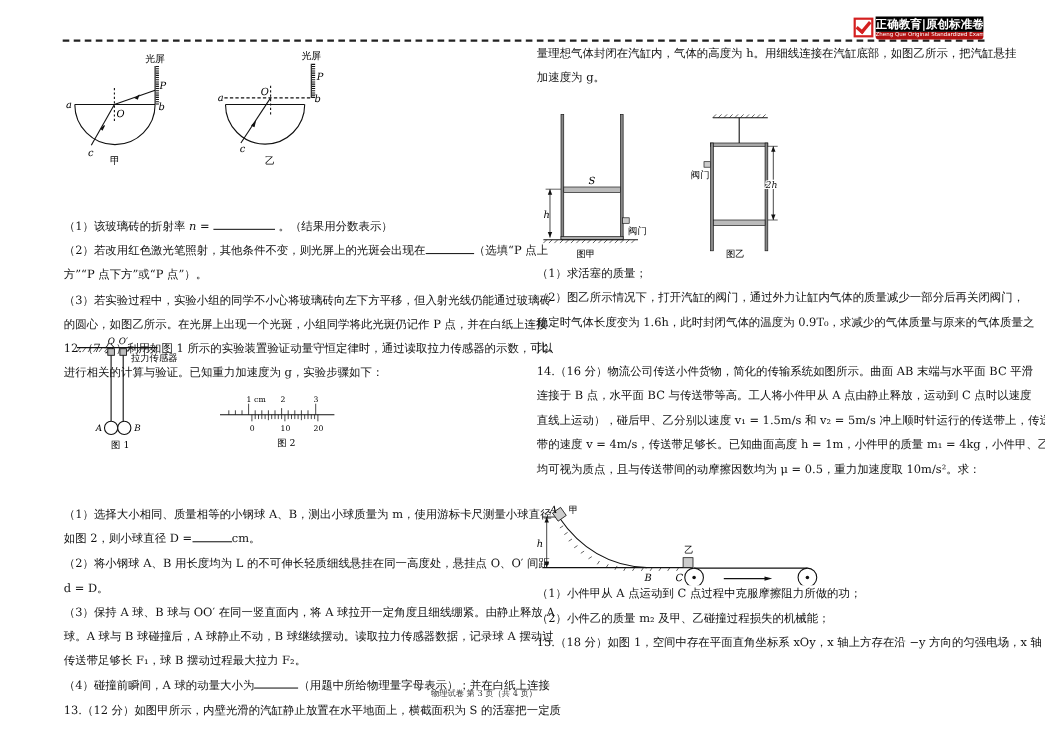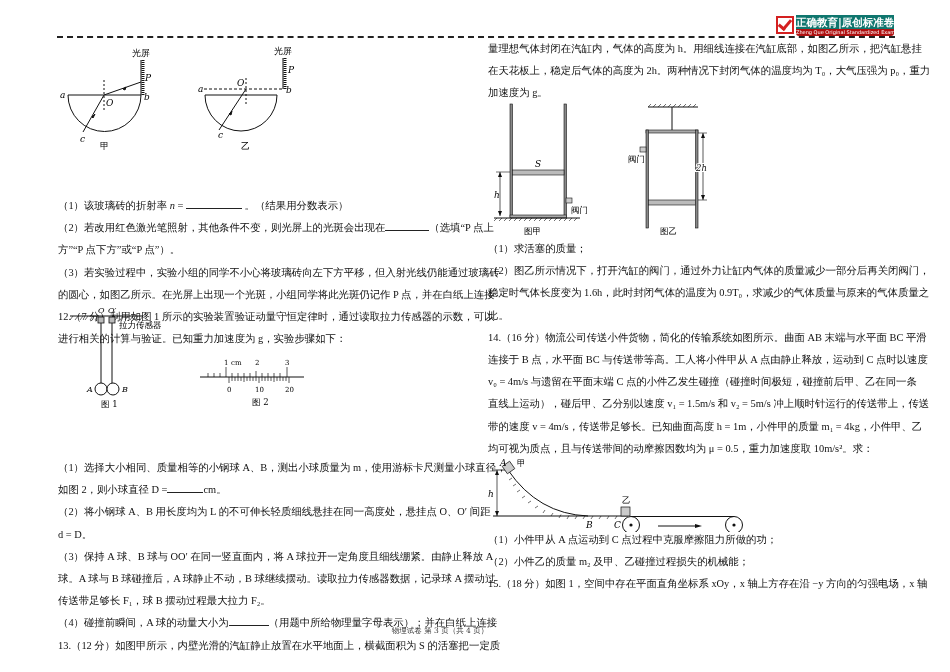--- a/index.html
+++ b/index.html
@@ -1,23 +1,23 @@
 <!DOCTYPE html>
 <html><head>
 <meta charset="utf-8">
 <style>
   html,body{margin:0;padding:0;background:#fff;}
   body{width:950px;height:672px;position:relative;overflow:hidden;font-family:"DejaVu Serif","Liberation Serif",serif;color:#111;}
   .rule{position:absolute;left:57px;top:36px;width:838px;height:0;border-top:2px dashed #222;}
   .logo{position:absolute;left:776px;top:15px;width:118px;height:22px;}
   .logo .check{position:absolute;left:0;top:1px;width:14px;height:14px;border:2px solid #d42020;background:#fff;}
   .logo .check:after{content:"";position:absolute;left:3px;top:-1px;width:5px;height:10px;border-right:3px solid #d42020;border-bottom:3px solid #d42020;transform:rotate(40deg);}
-  .logo .name{position:absolute;left:20px;top:0;width:98px;height:14px;background:#0f766e;color:#fff;font-size:10.5px;font-weight:bold;line-height:14px;text-align:center;font-family:"DejaVu Sans",sans-serif;letter-spacing:0px;white-space:nowrap;overflow:hidden;}
+  .logo .name{position:absolute;left:20px;top:0;width:98px;height:14px;background:#000000;color:#fff;font-size:10.5px;font-weight:bold;line-height:14px;text-align:center;font-family:"DejaVu Sans",sans-serif;letter-spacing:0px;white-space:nowrap;overflow:hidden;}
   .logo .sub{position:absolute;left:20px;top:14px;width:98px;height:7px;background:#b01010;color:#fff;font-size:5px;line-height:7px;text-align:center;font-family:"DejaVu Sans",sans-serif;white-space:nowrap;overflow:hidden;border-radius:0 0 3px 3px;}
-  .col{position:absolute;font-size:10.4px;line-height:22.2px;font-family:Liberation Serif, serif;}
+  .col{position:absolute;font-size:10.4px;line-height:22.2px;}
   .col p{margin:0;white-space:nowrap;}
   .left{left:58px;width:415px;margin-top:44px;}
   .right{left:488px;width:410px;}
   .i{font-style:italic;}
   .blank{display:inline-block;border-bottom:1px solid #222;height:11px;vertical-align:baseline;}
   .fig{position:absolute;}
   .footer{position:absolute;left:0;width:880px;top:626px;text-align:center;font-size:7.5px;color:#333;}
   svg text{font-family:"DejaVu Serif","Liberation Serif",serif;}
 </style>
 </head>
@@ -169,21 +169,20 @@
   <p>d = D。</p>
   <p>（3）保持 A 球、B 球与 OO′ 在同一竖直面内，将 A 球拉开一定角度且细线绷紧。由静止释放 A</p>
   <p>球。A 球与 B 球碰撞后，A 球静止不动，B 球继续摆动。读取拉力传感器数据，记录球 A 摆动过</p>
   <p>传送带足够长 F₁，球 B 摆动过程最大拉力 F₂。</p>
   <p><span>（4）碰撞前瞬间，A 球的动量大小为</span><span class="blank" style="width:40px"></span><span>（用题中所给物理量字母表示）；并在白纸上连接</span></p>
   <p>13.（12 分）如图甲所示，内壁光滑的汽缸静止放置在水平地面上，横截面积为 S 的活塞把一定质</p>
 </div>
 
 <div class="col right" style="top:38px">
   <p>量理想气体封闭在汽缸内，气体的高度为 h。用细线连接在汽缸底部，如图乙所示，把汽缸悬挂</p>
-  <p>在天花板上，稳定后气体的高度为 2h。两种情况下封闭气体的温度均为 T₀，大气压强为 p₀，重力</p>
   <p>加速度为 g。</p>
 </div>
 
 <svg class="fig" style="left:488px;top:100px" width="220" height="138" viewBox="0 0 220 138">
 
   <g>
     <rect x="22" y="4" width="2.5" height="113" fill="#888" stroke="#111" stroke-width="0.6"></rect>
     <rect x="76" y="4" width="2.5" height="113" fill="#888" stroke="#111" stroke-width="0.6"></rect>
     <rect x="22" y="115" width="56.5" height="3" fill="#aaa" stroke="#111" stroke-width="0.6"></rect>
     <rect x="24.5" y="70" width="51.5" height="5" fill="#bbb" stroke="#111" stroke-width="0.6"></rect>
@@ -249,21 +248,20 @@
   <text x="172" y="134" font-size="8.5">图乙</text>
 </svg>
 
 <div class="col right" style="top:238px">
   <p>（1）求活塞的质量；</p>
   <p>（2）图乙所示情况下，打开汽缸的阀门，通过外力让缸内气体的质量减少一部分后再关闭阀门，</p>
   <p>稳定时气体长度变为 1.6h，此时封闭气体的温度为 0.9T₀，求减少的气体质量与原来的气体质量之</p>
   <p>比。</p>
   <p>14.（16 分）物流公司传送小件货物，简化的传输系统如图所示。曲面 AB 末端与水平面 BC 平滑</p>
   <p>连接于 B 点，水平面 BC 与传送带等高。工人将小件甲从 A 点由静止释放，运动到 C 点时以速度</p>
-  <p>v₀ = 4m/s 与遗留在平面末端 C 点的小件乙发生碰撞（碰撞时间极短，碰撞前后甲、乙在同一条</p>
   <p>直线上运动），碰后甲、乙分别以速度 v₁ = 1.5m/s 和 v₂ = 5m/s 冲上顺时针运行的传送带上，传送</p>
   <p>带的速度 v = 4m/s，传送带足够长。已知曲面高度 h = 1m，小件甲的质量 m₁ = 4kg，小件甲、乙</p>
   <p>均可视为质点，且与传送带间的动摩擦因数均为 μ = 0.5，重力加速度取 10m/s²。求：</p>
 </div>
 
 <svg class="fig" style="left:488px;top:456px" width="270" height="76" viewBox="0 0 270 76">
   <line x1="5" y1="14" x2="20" y2="14" stroke="#111" stroke-width="0.8"></line>
   <line x1="5" y1="60" x2="140" y2="60" stroke="#111" stroke-width="1"></line>
   <line x1="9" y1="14" x2="9" y2="60" stroke="#111" stroke-width="0.7"></line>
   <polygon points="9,14 7,19 11,19" fill="#111"></polygon>

